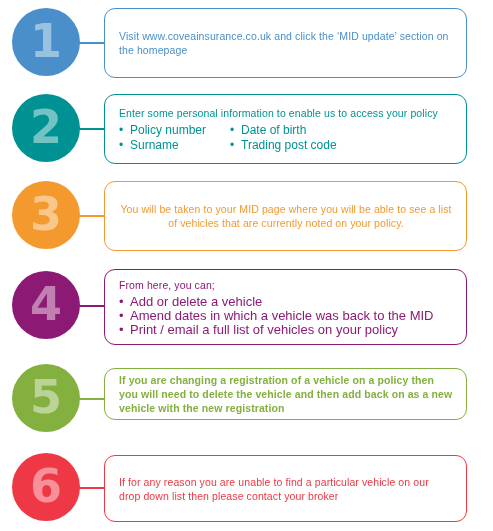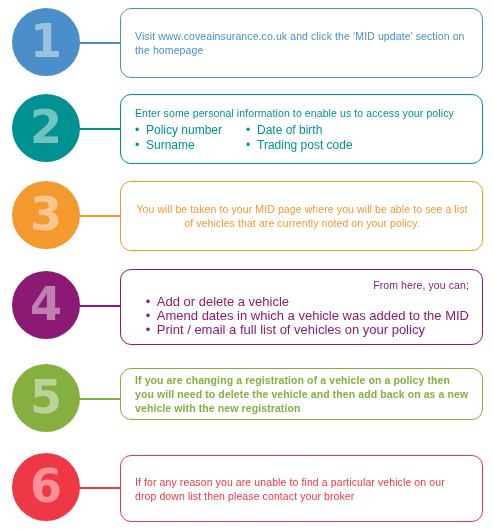--- a/index.html
+++ b/index.html
@@ -45,21 +45,21 @@
     padding-bottom: 2px;
   }
   .connector {
     position: absolute;
     left: 78px;
     width: 44px;
     height: 2px;
   }
   .step-box {
     position: absolute;
-    left: 120px;
+    left: 104px;
     width: 363px;
     box-sizing: border-box;
     border-style: solid;
     border-width: 1.5px;
     border-radius: 11px;
     background: #ffffff;
     padding: 9px 13px 9px 14px;
     display: flex;
     flex-direction: column;
     justify-content: center;
@@ -147,25 +147,25 @@
     <div class="step-box" style="top: 0px; height: 70px; border-color: rgb(244, 153, 46); color: rgb(244, 153, 46); text-align: center;">
       <div class="box-text">You will be taken to your MID page where you will be able to see a list of vehicles that are currently noted on your policy.</div>
     </div>
   </div>
 
   <div class="step-row" style="top:269px;height:74px;">
     <div class="step-circle" style="top: 2px; background: rgb(140, 26, 116);">
       <span class="step-number">4</span>
     </div>
     <div class="connector" style="top: 36px; background: rgb(140, 26, 116);"></div>
-    <div class="step-box" style="top: 0px; height: 76px; border-color: rgb(140, 26, 116); color: rgb(140, 26, 116); align-items: flex-end;">
+    <div class="step-box" style="top: 0px; height: 76px; border-color: rgb(140, 26, 116); color: rgb(140, 26, 116);">
       <div class="box-text">From here, you can;</div>
       <ul class="bullet-list single-col">
         <li>Add or delete a vehicle</li>
-        <li>Amend dates in which a vehicle was added to the MID</li>
+        <li>Amend dates in which a vehicle was back to the MID</li>
         <li>Print / email a full list of vehicles on your policy</li>
       </ul>
     </div>
   </div>
 
   <div class="step-row" style="top:364px;height:70px;">
     <div class="step-circle" style="top: 0px; background: rgb(132, 176, 64);">
       <span class="step-number">5</span>
     </div>
     <div class="connector" style="top: 34px; background: rgb(132, 176, 64);"></div>

